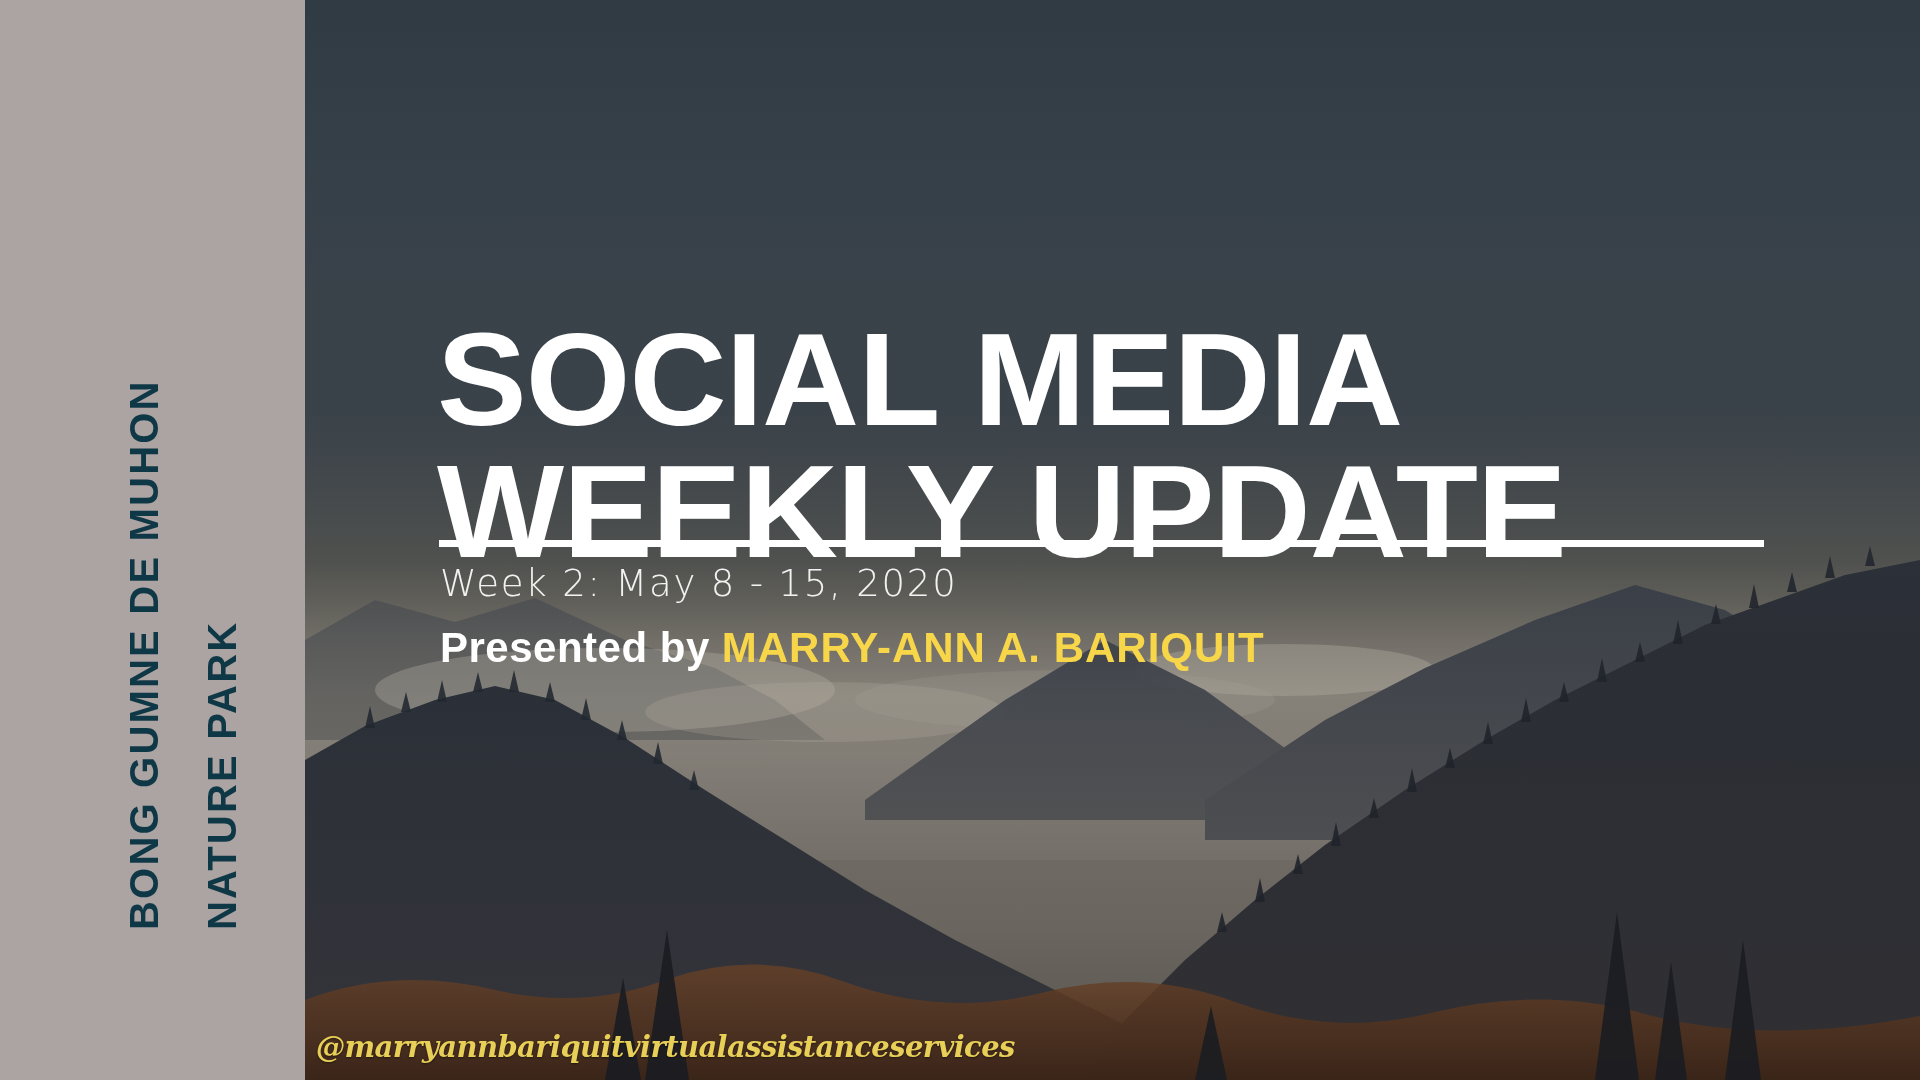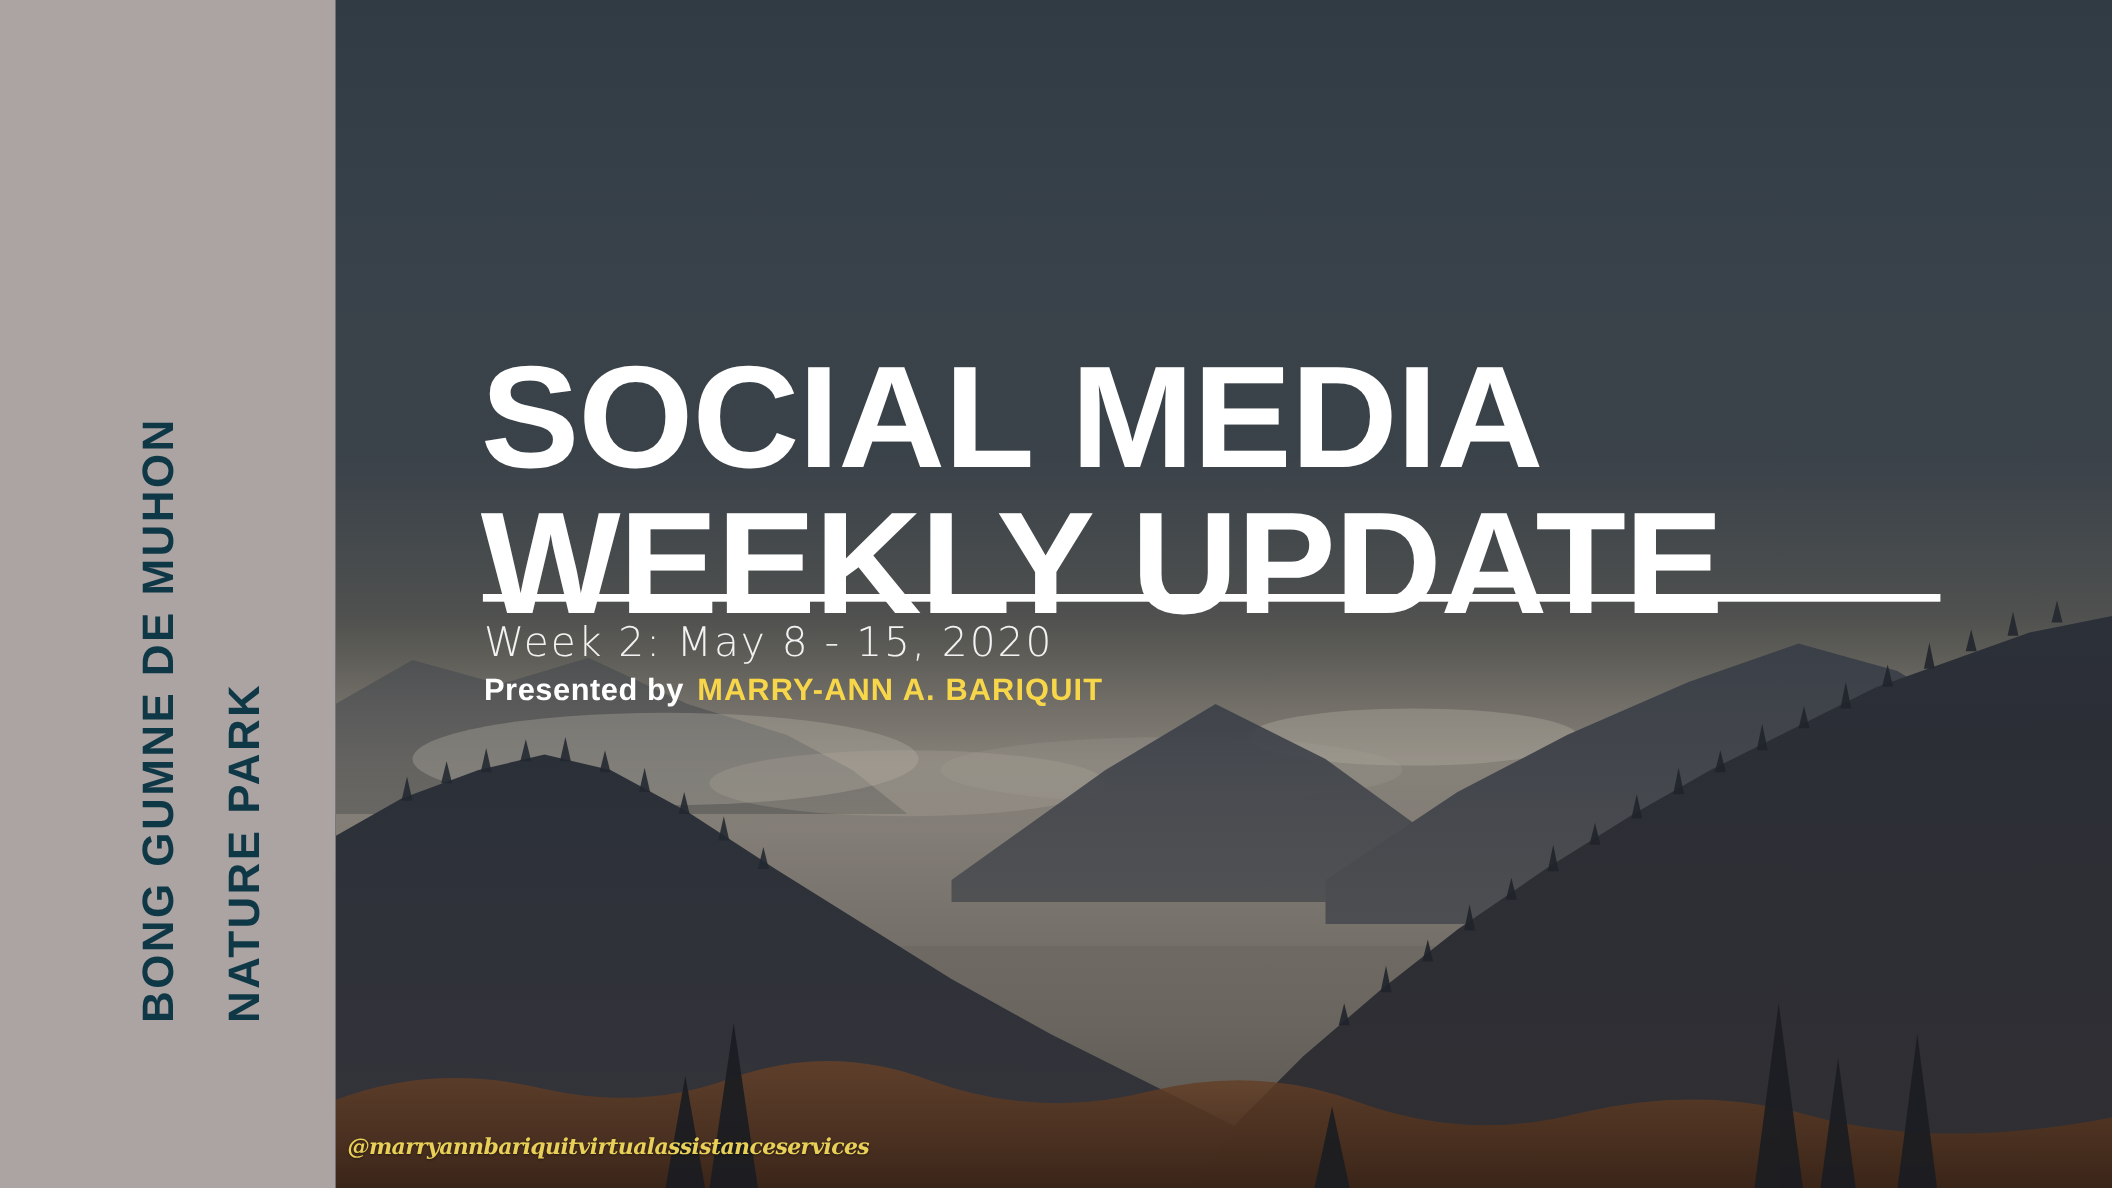--- a/index.html
+++ b/index.html
@@ -123,24 +123,24 @@
     font-family: "DejaVu Sans", sans-serif;
     font-weight: 300;
     font-size: 37px;
     letter-spacing: 1.8px;
     line-height: 1.2;
   }
 
   .presenter {
     position: absolute;
     left: 3px;
-    top: 611px;
+    top: 624px;
     font-family: "Liberation Sans Narrow", "Liberation Sans", sans-serif;
     font-weight: bold;
-    font-size: 28px;
+    font-size: 42px;
     letter-spacing: 0.5px;
     line-height: 1.15;
     white-space: nowrap;
   }
   .presented-by {
     color: #ffffff;
   }
   .presenter-name {
     color: #f8d64a;
     text-transform: uppercase;
@@ -151,21 +151,21 @@
   
   .watermark {
     position: absolute;
     left: 316px;
     top: 1030px;
     z-index: 35;
     color: #e8cf57;
     font-family: "DejaVu Serif", serif;
     font-style: italic;
     font-weight: bold;
-    font-size: 20px;
+    font-size: 29px;
     letter-spacing: -0.6px;
     white-space: nowrap;
     text-shadow: 0 1px 2px rgba(0,0,0,0.45);
   }
 </style>
 </head>
 <body>
 
 <div class="slide">
 

